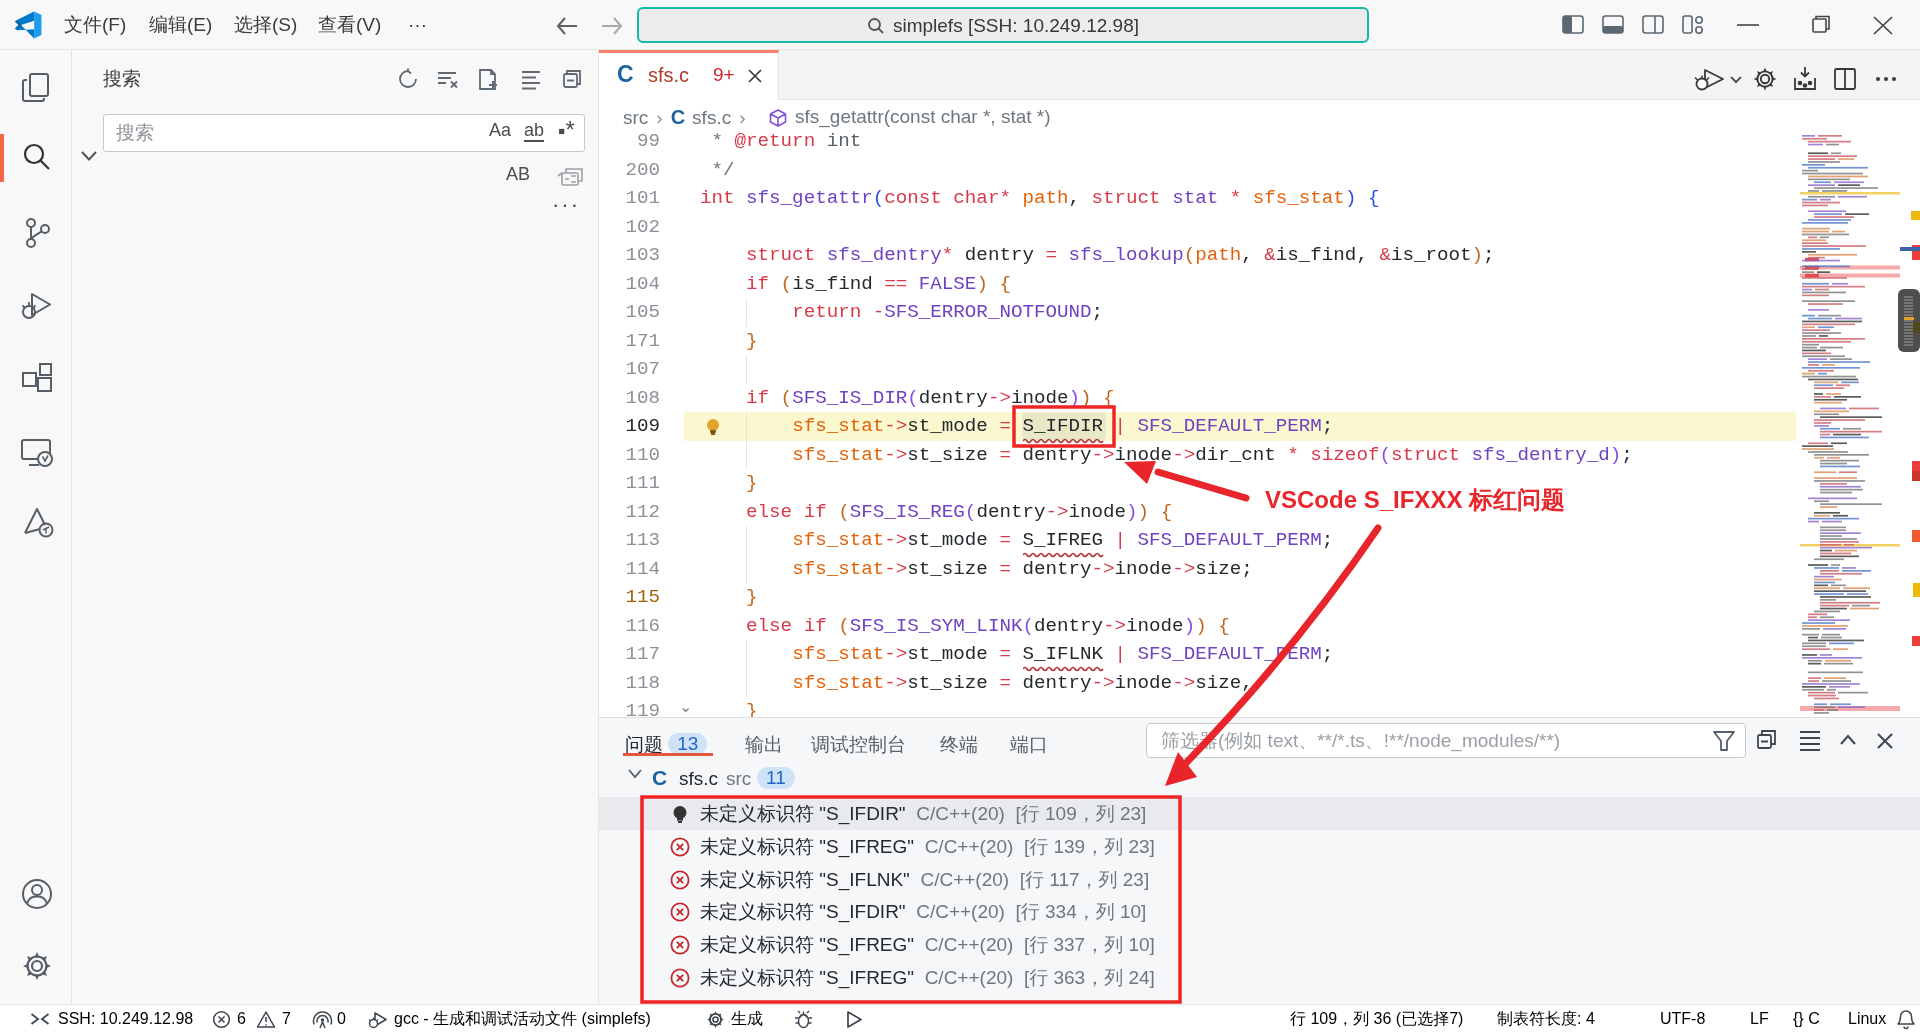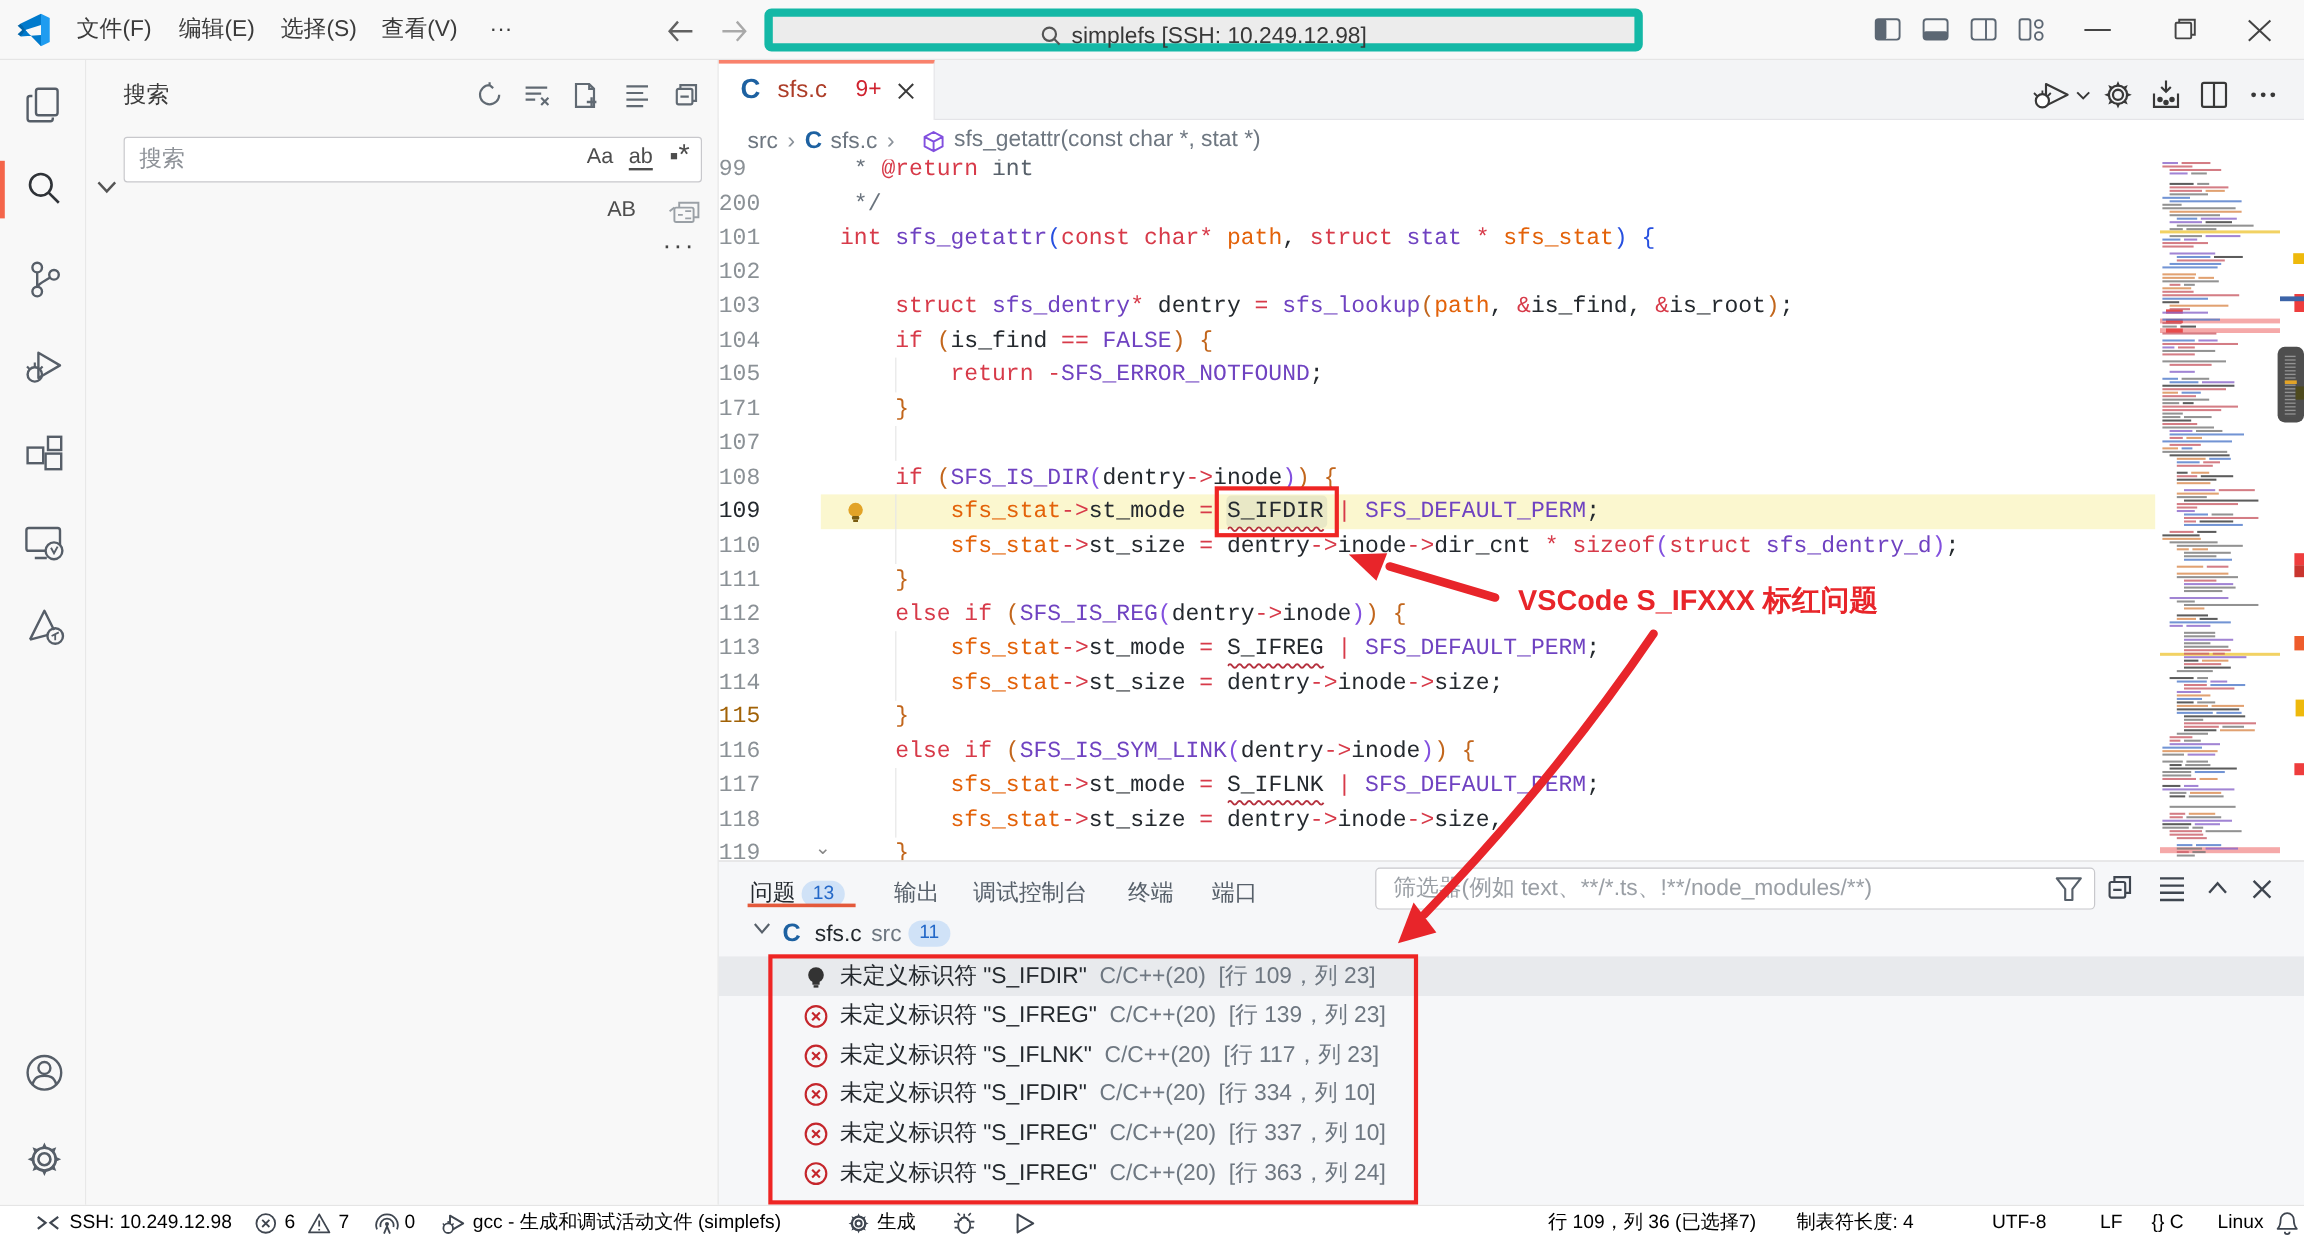--- a/index.html
+++ b/index.html
@@ -2,39 +2,39 @@
 <html><head><meta charset="utf-8">
 <style>
 *{margin:0;padding:0;box-sizing:border-box}
 html,body{width:1920px;height:1034px;overflow:hidden;background:#fff;
  font-family:"Liberation Sans",sans-serif;}
 .abs{position:absolute}
 #stage{position:relative;width:1920px;height:1034px}
 
 #titlebar{position:absolute;left:0;top:0;width:1920px;height:50px;background:#f8f8f8;border-bottom:1px solid #e5e5e5}
 .menu{position:absolute;top:0;height:50px;line-height:50px;font-size:19px;color:#3b3b3b}
-#searchbox{position:absolute;left:637px;top:7px;width:732px;height:36px;background:#ececec;border:7px solid #14b8a6;border-radius:6px;text-align:center;line-height:34px;font-size:19px;color:#383838}
+#searchbox{position:absolute;left:637px;top:7px;width:732px;height:36px;background:#ececec;border:2px solid #14b8a6;border-radius:6px;text-align:center;line-height:34px;font-size:19px;color:#383838}
 
 #actbar{position:absolute;left:0;top:50px;width:72px;height:954px;background:#f8f8f8;border-right:1px solid #e4e4e4}
 
 #sidebar{position:absolute;left:72px;top:50px;width:527px;height:954px;background:#f8f8f8;border-right:1px solid #e4e4e4}
 .sinput{position:absolute;background:#fff;border:1px solid #c8c8cc;border-radius:3px;font-size:19px;color:#8d9197;padding-left:12px}
 
 #tabstrip{position:absolute;left:599px;top:50px;width:1321px;height:50px;background:#f3f4f6;border-bottom:1px solid #e4e4e8}
 #tab1{position:absolute;left:599px;top:50px;width:180px;height:50px;background:#ffffff;border-top:3px solid #f9826c;border-right:1px solid #e4e4e8}
 #breadcrumb{position:absolute;left:599px;top:100px;width:1321px;height:33px;background:#fff;font-size:19px;color:#6e7781}
 #codearea{position:absolute;left:599px;top:133px;width:1321px;height:584px;background:#fff;overflow:hidden}
 .cl{position:absolute;left:700px;height:29px;line-height:29px;white-space:pre;font-family:"Liberation Mono",monospace;font-size:19.2px;color:#24292e}
-.lnum{position:absolute;left:599px;width:74px;height:29px;line-height:29px;font-family:"Liberation Mono",monospace;font-size:19.2px;color:#979ca2}
+.lnum{position:absolute;left:599px;width:74px;height:29px;line-height:29px;text-align:right;font-family:"Liberation Mono",monospace;font-size:19.2px;color:#979ca2}
 .k{color:#d73a49}.t{color:#6f42c1}.f{color:#6f42c1}.p{color:#e36209}.m{color:#6a737d}.o{color:#d73a49}
 .b1{color:#2750e0}.b2{color:#c2661c}.b3{color:#8250df}.gr{color:#57606a}
 
 #panel{position:absolute;left:599px;top:717px;width:1321px;height:287px;background:#f6f7f9;border-top:1px solid #ddd}
 .ptab{position:absolute;top:727px;height:36px;line-height:36px;font-size:19px;color:#57606a}
-.badge{display:inline-block;background:#d0e2f7;color:#2368c8;border-radius:11px;font-size:16px;height:22px;line-height:22px;padding:0 9px;vertical-align:1px}
+.badge{display:inline-block;background:#d0e2f7;color:#2368c8;border-radius:11px;font-size:19px;height:22px;line-height:22px;padding:0 9px;vertical-align:1px}
 .prow{position:absolute;left:0;width:1321px;height:33px;line-height:33px;font-size:19px;color:#24292e;white-space:pre}
 .pgray{color:#6e7781}
 
 #statusbar{position:absolute;left:0;top:1004px;width:1920px;height:30px;background:#ffffff;border-top:1px solid #e5e5e5;font-size:18px;color:#3f4650}
 .sitem{position:absolute;top:1004px;height:30px;line-height:29px;white-space:pre}
 svg{display:block}
 .icon{position:absolute}
 </style></head><body>
 <div id="stage">
 

